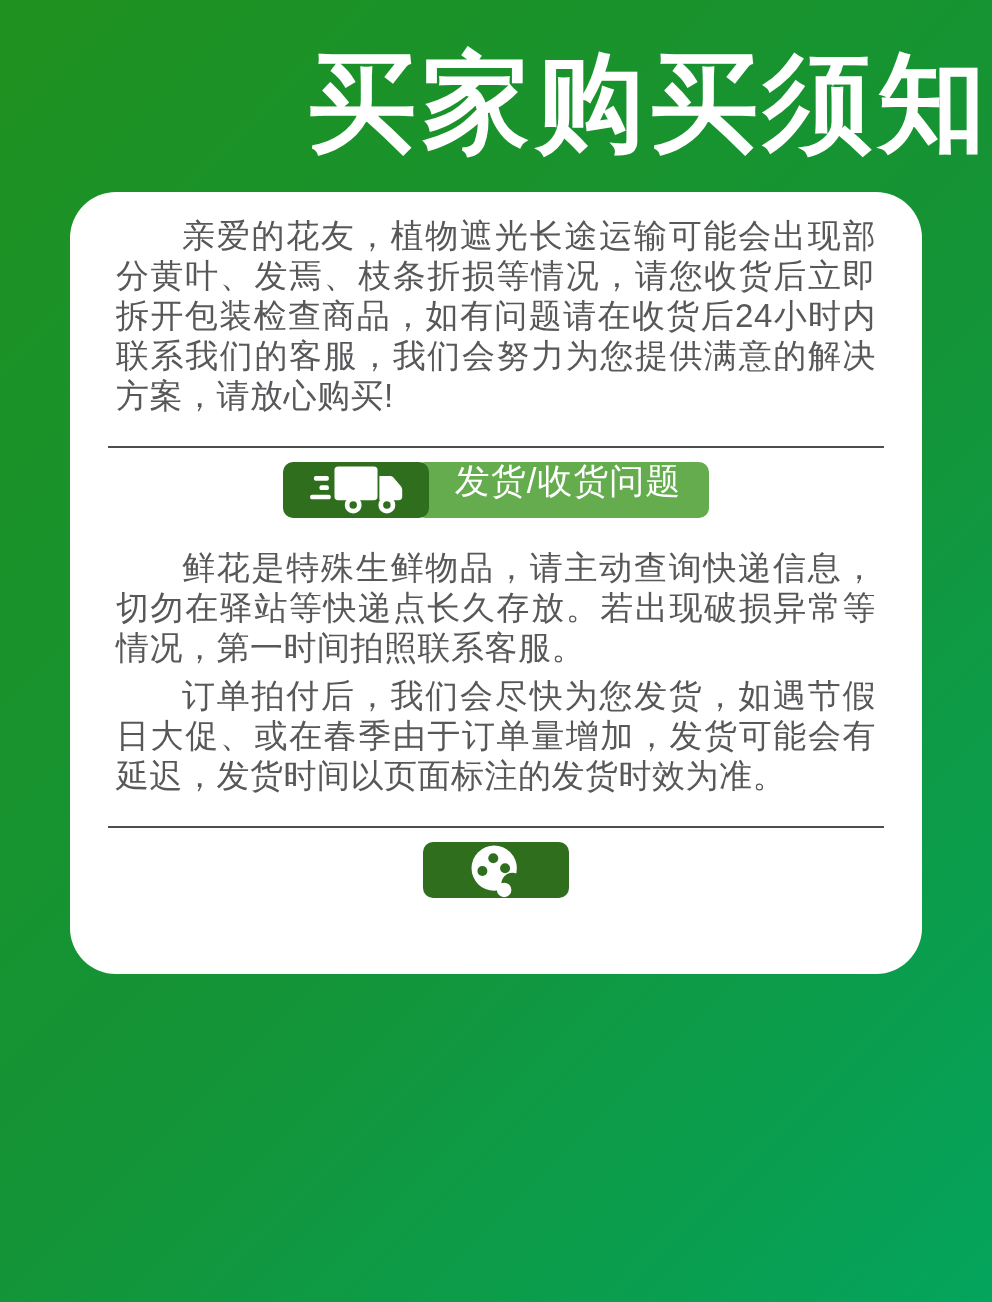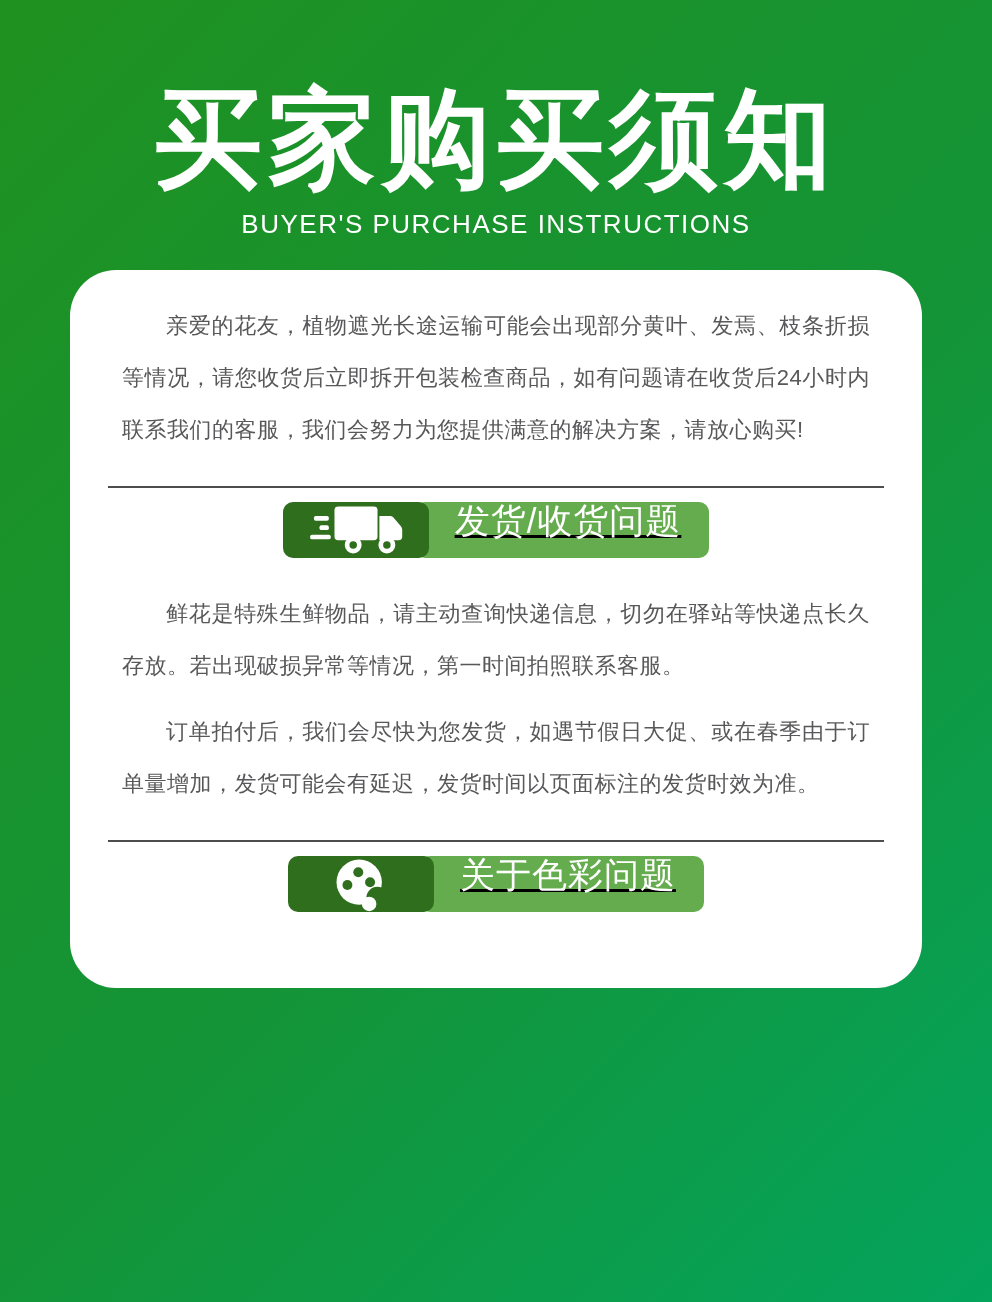--- a/index.html
+++ b/index.html
@@ -7,22 +7,22 @@
     padding: 0;
   }
   body {
     width: 992px;
     height: 1302px;
     background: linear-gradient(135deg, #1f9120 0%, #149437 55%, #04a45d 100%);
     font-family: "Liberation Sans", sans-serif;
     overflow: hidden;
   }
   .header {
-    padding-top: 80px;
-    text-align: center;
+    padding-top: 44px;
+    text-align: right;
     color: #ffffff;
   }
   .title {
     font-size: 108px;
     line-height: 118px;
     font-weight: 900;
     letter-spacing: 6px;
     margin: 0;
   }
   .subtitle {
@@ -34,24 +34,24 @@
   }
   .card {
     width: 852px;
     margin: 30px auto 0 auto;
     box-sizing: border-box;
     background: #ffffff;
     border-radius: 46px;
     padding: 16px 38px 46px 38px;
   }
   .para {
-    margin: 14px;
+    margin: 8px;
     color: #58585a;
-    font-size: 22px;
-    line-height: 52px;
+    font-size: 33px;
+    line-height: 40px;
     text-indent: 2em;
     text-align: justify;
     letter-spacing: 0.5px;
   }
   .divider {
     border: none;
     border-top: 2px solid #4d4d4d;
     margin: 30px 0 14px 0;
   }
   .badge-row {
@@ -77,38 +77,36 @@
   }
   .badge-label-box {
     position: relative;
     z-index: 1;
     margin-left: -14px;
     background: #64ac4d;
     border-radius: 10px;
     padding: 0 28px 17px 40px;
     display: flex;
     align-items: center;
-    text-decoration: underline;
   }
   .badge-label {
     color: #ffffff;
     font-size: 35px;
     letter-spacing: 1px;
     white-space: nowrap;
   }
   .icon-svg {
     display: block;
   }
 </style>
 </head>
 <body>
 
 <div class="header">
   <h1 class="title">买家购买须知</h1>
-  <div class="subtitle">BUYER'S PURCHASE INSTRUCTIONS</div>
 </div>
 
 <div class="card">
 
   <p class="para">亲爱的花友，植物遮光长途运输可能会出现部分黄叶、发焉、枝条折损等情况，请您收货后立即拆开包装检查商品，如有问题请在收货后24小时内联系我们的客服，我们会努力为您提供满意的解决方案，请放心购买!</p>
 
   <hr class="divider">
 
   <div class="badge-row">
     <div class="badge">
@@ -151,20 +149,17 @@
             <circle cx="50" cy="47" r="12" fill="#2f6e1c"></circle>
             <circle cx="41" cy="54" r="8" fill="#ffffff"></circle>
             <g fill="#2f6e1c">
               <circle cx="17" cy="33" r="5.5"></circle>
               <circle cx="29" cy="19" r="5.5"></circle>
               <circle cx="42" cy="30" r="5.5"></circle>
             </g>
           </svg>
         </span>
       </div>
-      <div class="badge-label-box">
-        <span class="badge-label">关于色彩问题</span>
-      </div>
     </div>
   </div>
 
 
 </div>
 
 </body></html>

